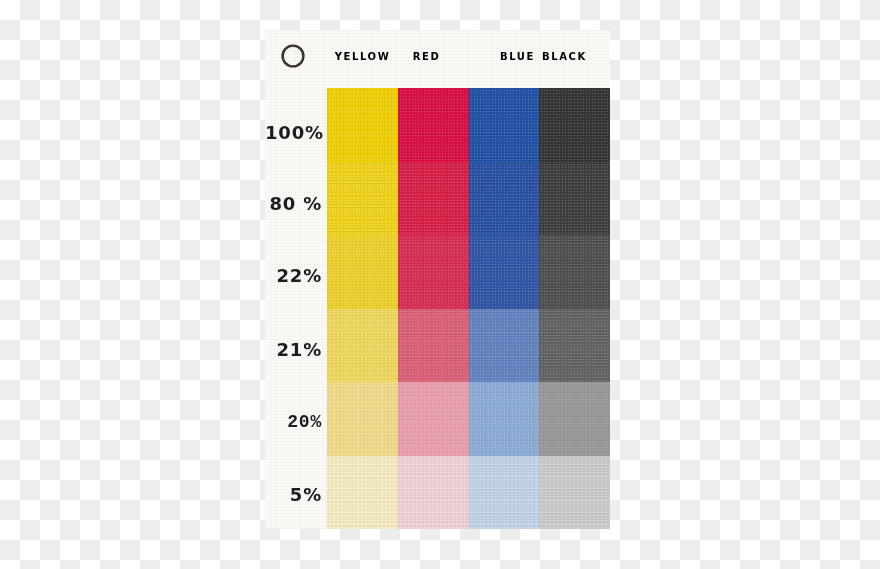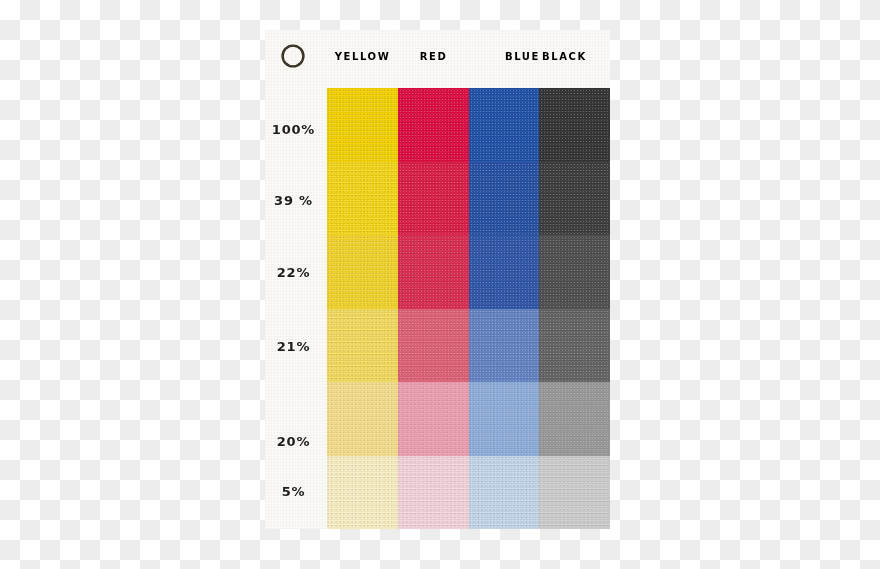--- a/index.html
+++ b/index.html
@@ -77,23 +77,23 @@
     color: #000000;
     text-align: center;
     white-space: nowrap;
   }
 
   
   .pct-label {
     position: absolute;
     left: 0;
     width: 57px;
-    text-align: center;
+    text-align: right;
     font-family: "DejaVu Sans", sans-serif;
-    font-size: 13px;
+    font-size: 18px;
     font-weight: 700;
     letter-spacing: 0.8px;
     color: #1d1d1d;
     white-space: nowrap;
   }
 
   
   #grid {
     position: absolute;
     left: 62px;
@@ -140,30 +140,30 @@
     <div id="header">
 
       <span id="ring-icon">
         <svg width="26" height="26" viewBox="0 0 26 26" aria-hidden="true">
           <circle cx="13" cy="13" r="10.4" fill="none" stroke="#2b2620" stroke-width="2.4"></circle>
           <circle cx="13" cy="13" r="10.4" fill="none" stroke="#7a6a3a" stroke-width="0.8" opacity="0.55"></circle>
         </svg>
       </span>
 
       <span class="col-head" style="left:62px;  width:71px;">YELLOW</span>
-      <span class="col-head" style="left:133px; width:71px;">RED</span>
-      <span class="col-head" style="left:204px; width:71px;text-align:right;">BLUE</span>
+      <span class="col-head" style="left:126px; width:71px;">RED</span>
+      <span class="col-head" style="left:217px; width:71px;">BLUE</span>
       <span class="col-head" style="left:264px; width:71px;">BLACK</span>
     </div>
 
     <span class="pct-label" style="top:92px;">100%</span>
-    <span class="pct-label" style="top:163px;">39 %</span>
+    <span class="pct-label" style="top:163px;">80 %</span>
     <span class="pct-label" style="top:235px;">22%</span>
     <span class="pct-label" style="top:309px;">21%</span>
-    <span class="pct-label" style="top:404px;">20%</span>
+    <span class="pct-label" style="top:382px;font-family:Liberation Mono, monospace;">20%</span>
     <span class="pct-label" style="top:454px;">5%</span>
 
     <div id="grid">
         <div class="swatch" style="background-color: rgb(245, 211, 0);"></div>
         <div class="swatch" style="background-color: rgb(222, 11, 64);"></div>
         <div class="swatch" style="background-color: rgb(30, 80, 168);"></div>
         <div class="swatch" style="background-color: rgb(51, 51, 51);"></div>
         <div class="swatch" style="background-color: rgb(245, 215, 23);"></div>
         <div class="swatch" style="background-color: rgb(220, 28, 69);"></div>
         <div class="swatch" style="background-color: rgb(37, 80, 165);"></div>

